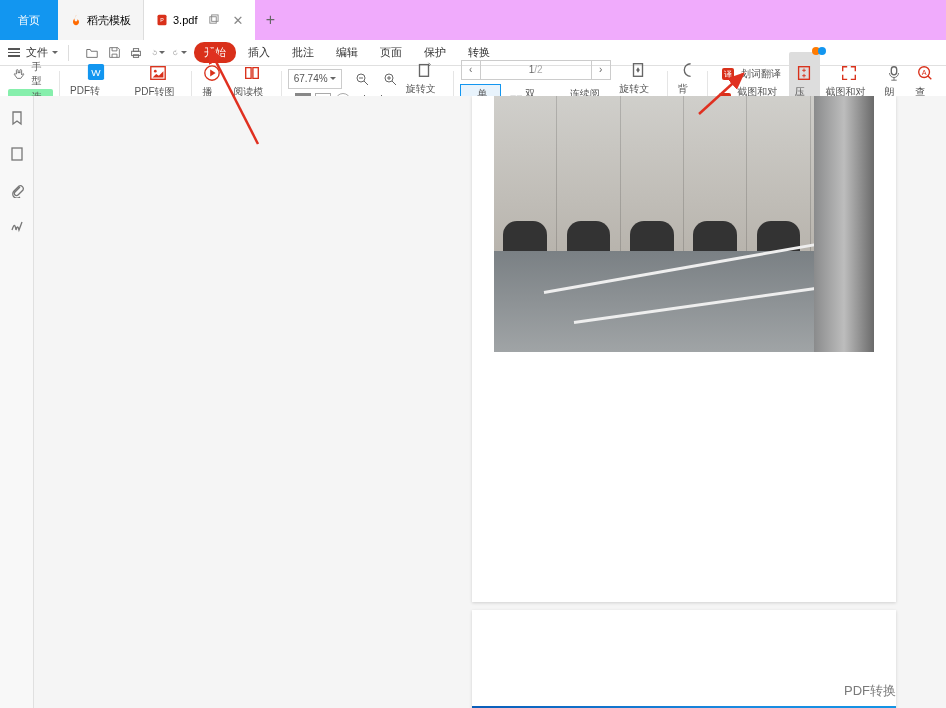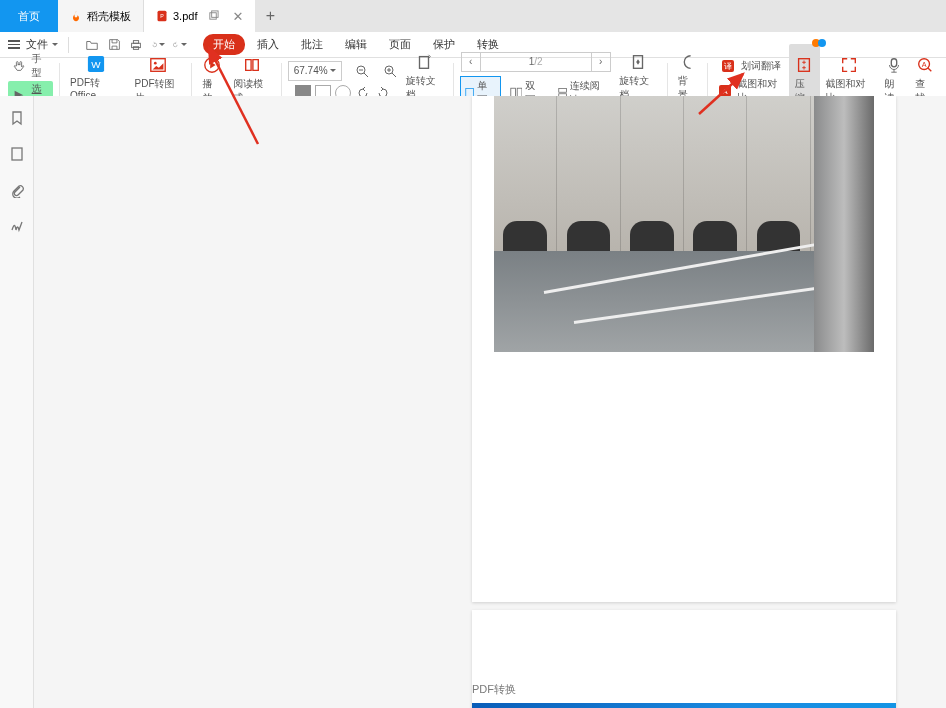--- a/index.html
+++ b/index.html
@@ -1,38 +1,38 @@
 <!DOCTYPE html>
 <html><head>
 <meta charset="utf-8">
 <style>
 * { margin: 0; padding: 0; box-sizing: border-box; font-family: "Microsoft YaHei", sans-serif; }
 body { width: 946px; height: 708px; background: #fff; overflow: hidden; position: relative; }
 
 
-.tab-bar { height: 32px; background: #e5e5e5; display: flex; align-items: stretch; }
+.tab-bar { height: 40px; background: #f0abfc; display: flex; align-items: stretch; }
 .tab { display: flex; align-items: center; padding: 0 12px; font-size: 11px; gap: 5px; cursor: pointer; position: relative; }
 .tab.home { background: #1296f0; color: #fff; padding: 0 18px; }
 .tab.normal { background: #f5f5f5; border-right: 1px solid #ddd; }
 .tab.active { background: #fff; }
 .tab-icon { width: 12px; height: 12px; display: inline-flex; align-items: center; justify-content: center; }
 .tab-close { margin-left: 8px; color: #888; font-size: 13px; }
 .tab-restore { margin-left: 6px; color: #888; }
 .tab-new { width: 30px; display: flex; align-items: center; justify-content: center; color: #666; font-size: 16px; }
 
 
 .menu-bar { height: 26px; display: flex; align-items: center; padding: 0 8px; gap: 4px; border-bottom: 1px solid #e0e0e0; font-size: 11px; color: #333; }
 .menu-left { display: flex; align-items: center; gap: 6px; }
 .hamburger { display: flex; flex-direction: column; gap: 2px; }
 .hamburger span { width: 12px; height: 1.5px; background: #555; }
 .menu-file { display: flex; align-items: center; gap: 2px; }
 .menu-icons { display: flex; align-items: center; gap: 8px; color: #666; margin-left: 6px; }
 .menu-icons .micon { width: 14px; height: 14px; display: flex; align-items: center; justify-content: center; cursor: pointer; }
 .menu-sep { width: 1px; height: 16px; background: #ddd; margin: 0 4px; }
-.menu-tabs { display: flex; align-items: center; gap: 2px; margin-left: 12px; }
+.menu-tabs { display: flex; align-items: center; gap: 2px; margin-left: 3px; }
 .menu-tab { padding: 3px 10px; border-radius: 10px; cursor: pointer; }
 .menu-tab.active { background: #d9301a; color: #fff; }
 
 
 .ribbon { height: 46px; display: flex; align-items: center; padding: 0 6px; border-bottom: 1px solid #e0e0e0; font-size: 10px; color: #555; }
 .rib-col { display: flex; flex-direction: column; align-items: center; justify-content: center; height: 100%; padding: 0 2px; }
 .rib-item { display: flex; align-items: center; gap: 4px; cursor: pointer; padding: 1px 3px; }
 .rib-item.selected { background: #86efac; border-radius: 2px; text-decoration: underline; }
 .rib-big { display: flex; flex-direction: column; align-items: center; gap: 3px; padding: 0 6px; cursor: pointer; }
 .rib-big.highlighted { background: #ddd; border-radius: 2px; padding: 12px 6px; }
@@ -61,21 +61,21 @@
 .left-sidebar { position: absolute; left: 0; top: 96px; width: 34px; height: calc(100% - 96px); background: #f8f8f8; border-right: 1px solid #e0e0e0; display: flex; flex-direction: column; align-items: center; padding-top: 14px; gap: 20px; }
 .sb-icon { width: 16px; height: 16px; color: #777; cursor: pointer; }
 
 
 .content { position: absolute; left: 34px; top: 96px; right: 0; bottom: 0; background: #f5f5f5; overflow: hidden; }
 .page-wrap { position: absolute; left: 438px; top: 0; width: 424px; }
 .pdf-page { width: 424px; background: #fff; box-shadow: 0 1px 3px rgba(0,0,0,.15); margin-bottom: 8px; }
 .page1 { height: 506px; }
 .page1-img { width: 380px; height: 256px; margin: 0 auto; background: linear-gradient(to bottom, #c8c8c8 0%, #bababa 40%, #6a7278 55%, #888 100%); position: relative; overflow: hidden; }
 .page2 { height: 200px; }
-.page2-label { font-size: 11px; color: #7a7a7a; text-align: left; padding-top: 72px; }
+.page2-label { font-size: 13px; color: #7a7a7a; text-align: right; padding-top: 72px; }
 .page2-img { width: 424px; height: 118px; margin-top: 6px; background: linear-gradient(135deg, #0a5db8 0%, #1a8ae0 50%, #0e9ce8 100%); }
 
 
 .arrow { position: absolute; pointer-events: none; }
 .arrow svg { overflow: visible; }
 
 
 .building-row { position:absolute; top:0; left:0; right:0; height:155px; display:flex; }
 .bld { flex:1; background: linear-gradient(180deg,#d0cfcb 0%, #b8b4ad 100%); border-right:1px solid rgba(0,0,0,.15); position:relative; }
 .bld::after { content:""; position:absolute; bottom:0; left:15%; right:15%; height:30px; background:#333; border-radius:14px 14px 0 0; }

